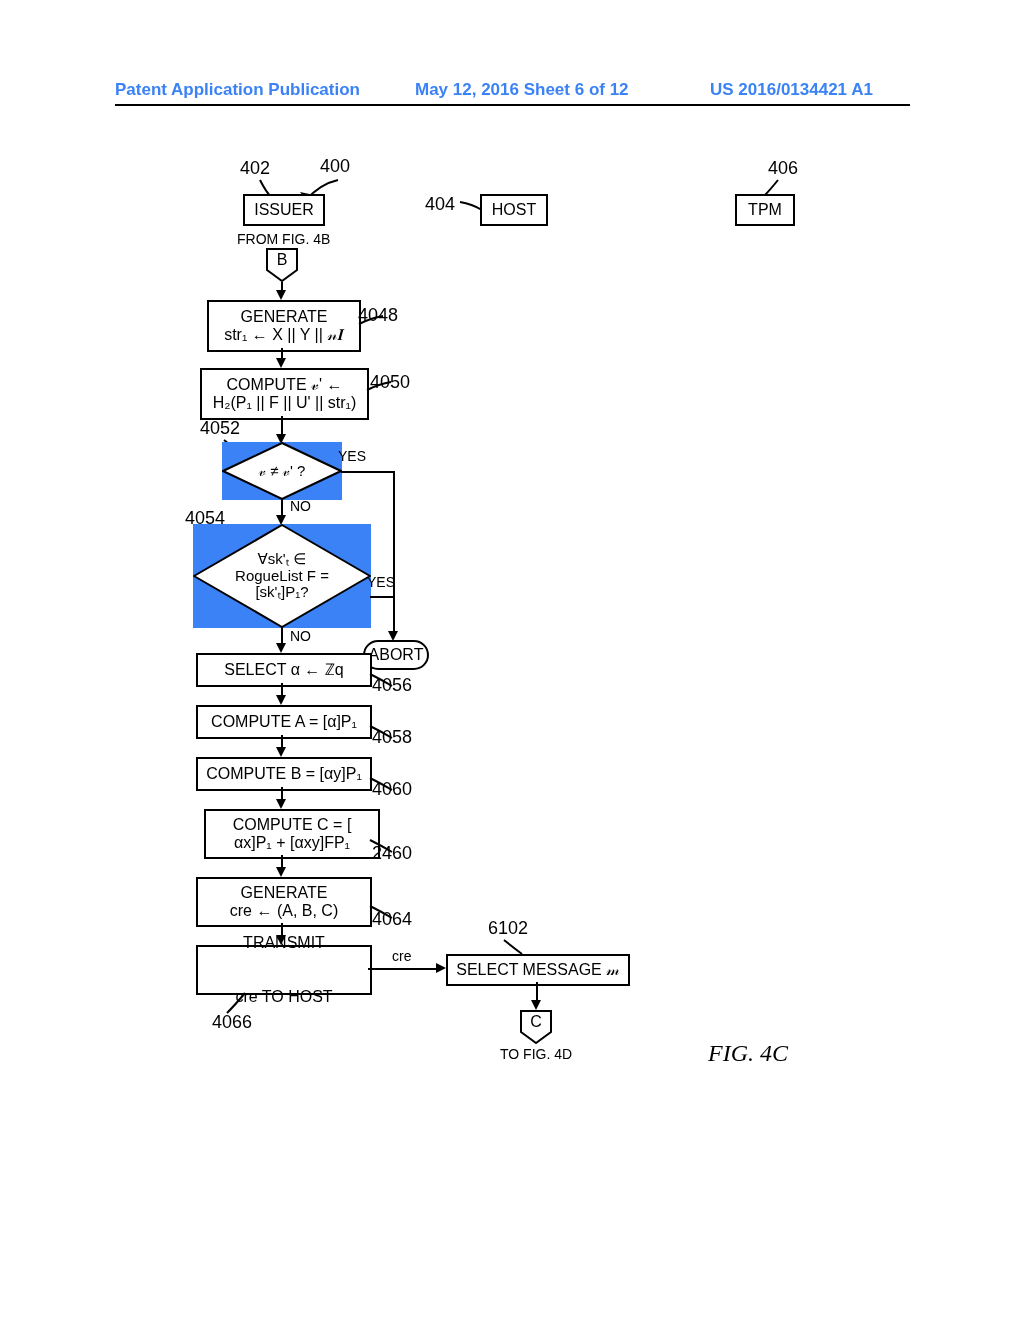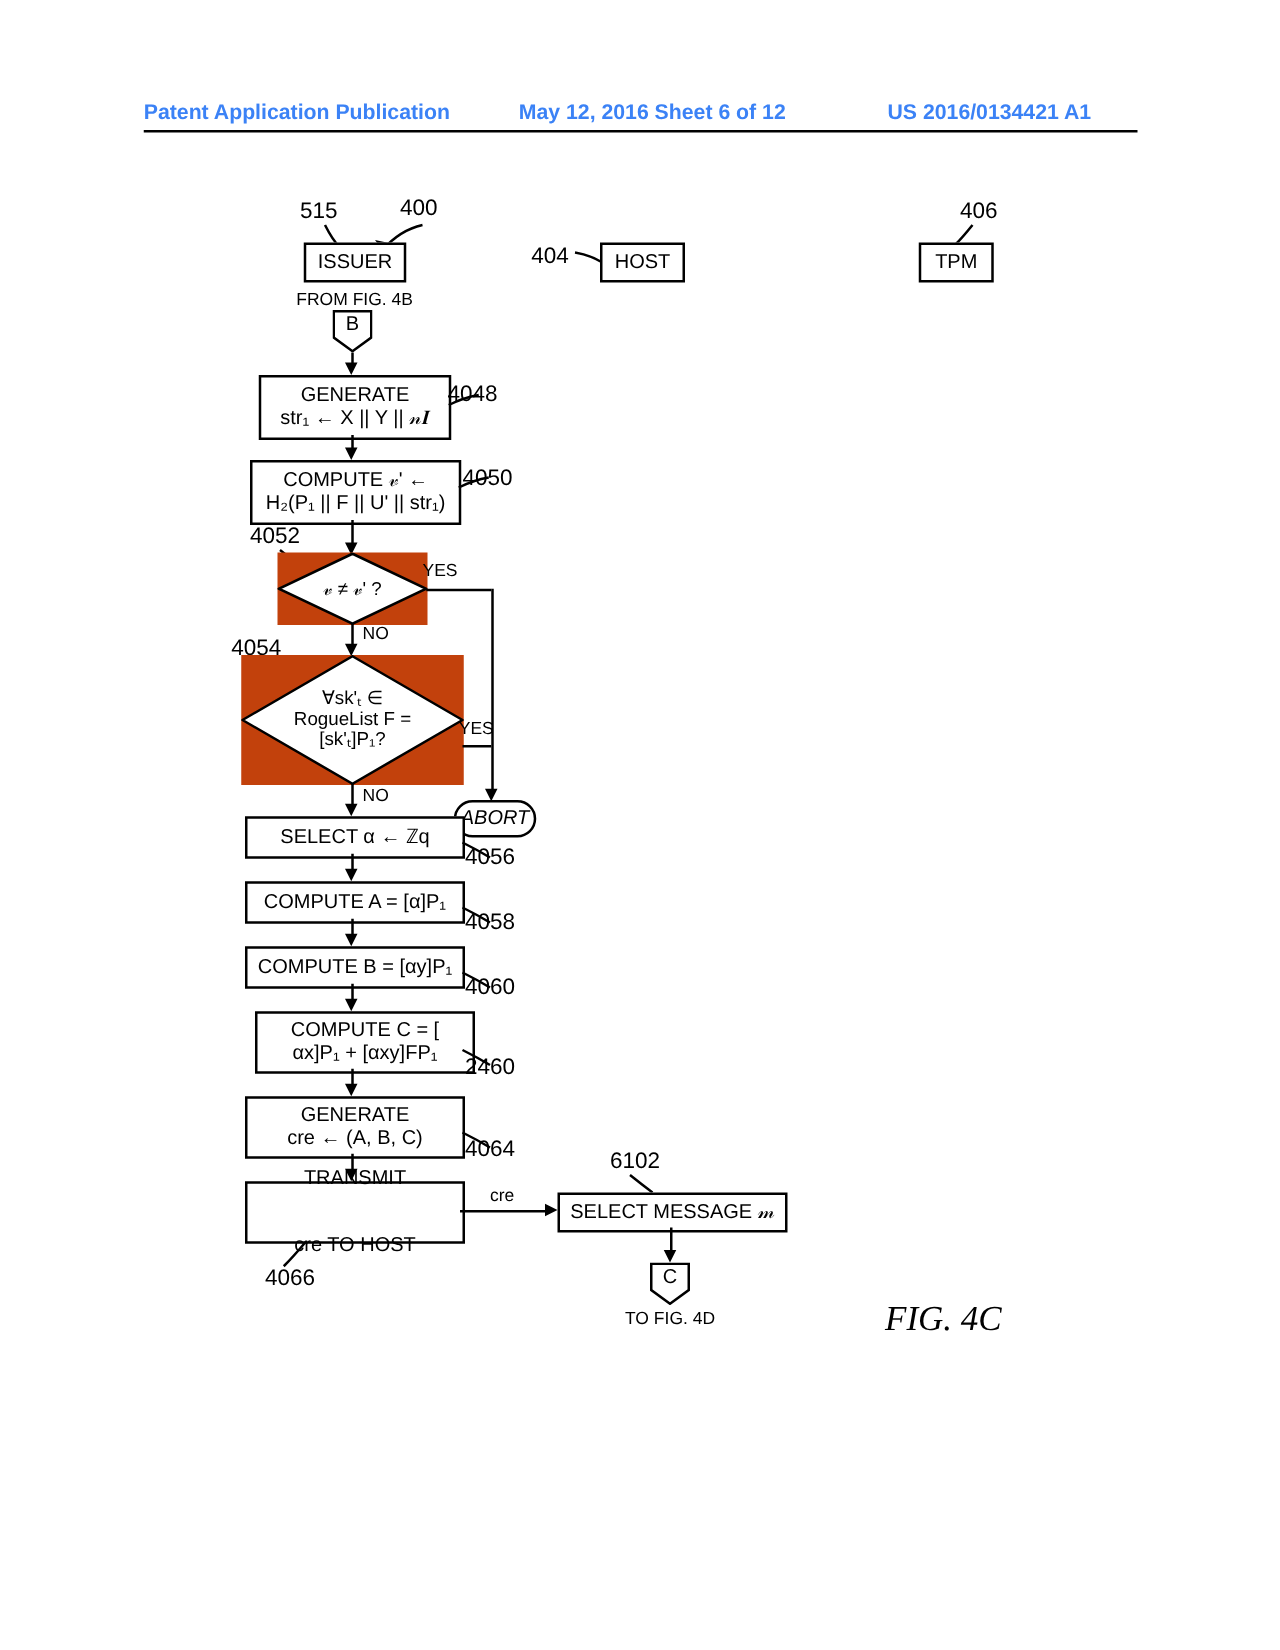--- a/index.html
+++ b/index.html
@@ -69,68 +69,68 @@
   }
   .arrow-right {
     position: absolute;
     width: 0; height: 0;
     border-top: 5px solid transparent;
     border-bottom: 5px solid transparent;
     border-left: 10px solid #000;
   }
   .diamond {
     position: absolute;
-    background: #c2410c;
+    background: #3b82f6;
   }
   .diamond svg { display:block; }
   .dtext {
     position: absolute;
     text-align: center;
     font-size: 15px;
     width: 100%;
     display: flex;
     flex-direction: column;
     justify-content: center;
     align-items: center;
     pointer-events: none;
   }
   .oval {
     position: absolute;
     border: 2px solid #000;
     border-radius: 16px;
     text-align: center;
     font-size: 16px;
     background: #fff;
-    display:flex; align-items:center; justify-content:center;font-style:italic;
+    display:flex; align-items:center; justify-content:center;
   }
   .fig {
     position: absolute;
     font-style: italic;
     font-family: "Times New Roman", serif;
-    font-size: 28px;
+    font-size: 24px;
   }
   .small { font-size: 14px; }
 </style>
 </head>
 <body>
 
 <div class="page">
 
   <div class="hdr" style="left:115px;">Patent Application Publication</div>
   <div class="hdr" style="left:415px;">May 12, 2016   Sheet 6 of 12</div>
   <div class="hdr" style="left:710px;">US 2016/0134421 A1</div>
   <div class="hrule"></div>
 
   <div class="label" style="left:320px; top:156px;">400</div>
   <svg style="position:absolute; left:300px; top:178px;" width="60" height="30">
     <path d="M38 2 Q20 6 6 22" stroke="#000" stroke-width="2" fill="none"></path>
     <polygon points="6,22 0,14 14,17" fill="#000"></polygon>
   </svg>
 
-  <div class="label" style="left:240px; top:158px;">515</div>
+  <div class="label" style="left:240px; top:158px;">402</div>
   <svg style="position:absolute; left:258px; top:178px;" width="20" height="22">
     <path d="M2 2 Q8 14 14 20" stroke="#000" stroke-width="2" fill="none"></path>
   </svg>
 
   <div class="box" style="left:243px; top:194px; width:78px; height:28px; font-weight:normal;">
     <span>ISSUER</span>
   </div>
 
   <div class="label" style="left:425px; top:194px;">404</div>
   <svg style="position:absolute; left:458px; top:200px;" width="26" height="14">

